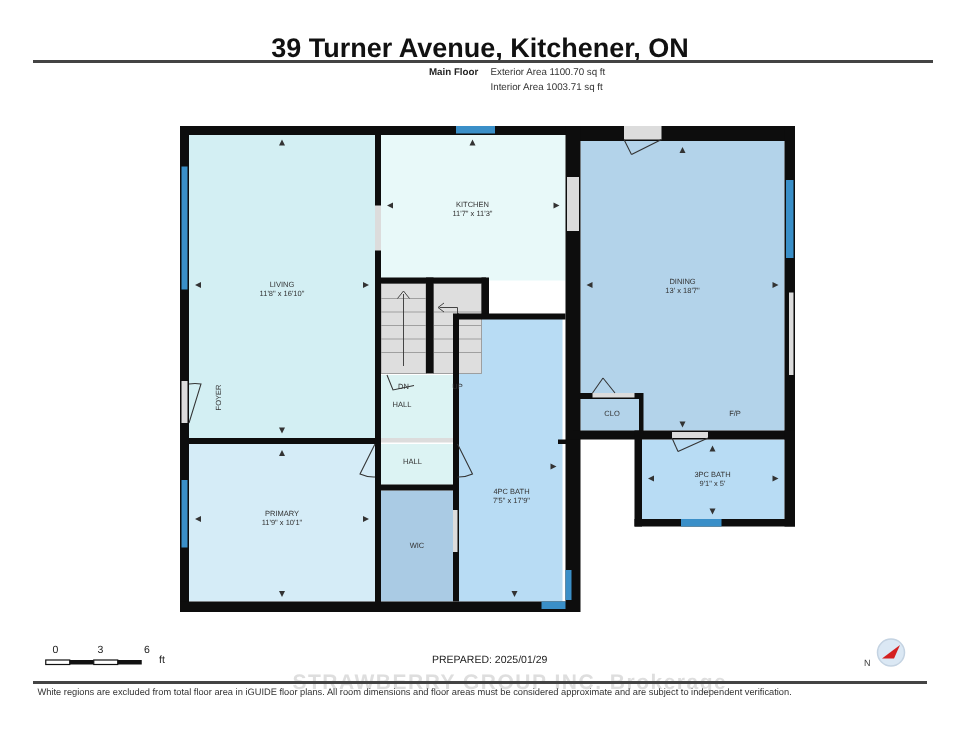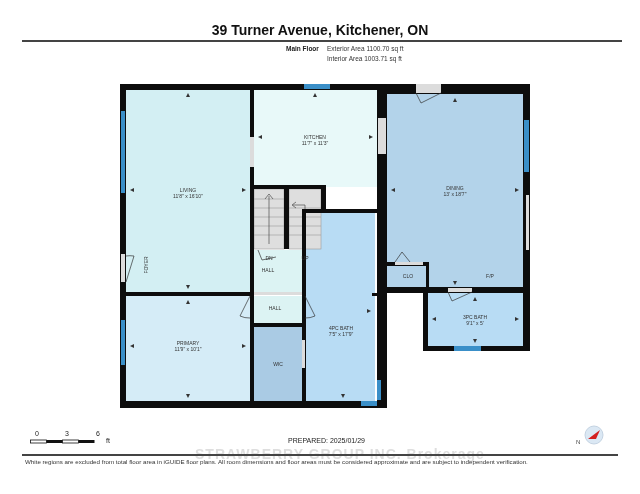--- a/index.html
+++ b/index.html
@@ -1,18 +1,18 @@
 <!DOCTYPE html>
 <html><head>
 <meta charset="utf-8">
 <style>
   html, body { margin: 0; padding: 0; background: #ffffff; }
   body { width: 640px; height: 494px; position: relative; overflow: hidden; font-family: "Liberation Sans", sans-serif; color: #222; }
   .abs { position: absolute; }
-  .title { left: 0; width: 640px; top: 22px; text-align: center; font-size: 14px; font-weight: bold; color: #111; }
+  .title { left: 0; width: 640px; top: 22px; text-align: center; font-size: 18px; font-weight: bold; color: #111; }
   .title-rule { left: 22px; top: 40px; width: 600px; height: 2px; background: #444; }
   .floor-label { left: 286px; top: 45px; font-size: 6.5px; font-weight: bold; color: #222; }
   .area-line { left: 327px; font-size: 6.5px; color: #333; }
   .plan { left: 0; top: 0; width: 640px; height: 494px; }
   .room-label { position: absolute; text-align: center; font-size: 5px; color: #333; line-height: 6px; transform: translate(-50%, -50%); white-space: nowrap; }
   .scale { left: 30px; top: 430px; font-size: 7px; color: #222; }
   .prepared { left: 288px; top: 437px; font-size: 7px; color: #222; }
   .bottom-rule { left: 22px; top: 454px; width: 596px; height: 2px; background: #444; }
   .footer { left: 25px; top: 458px; font-size: 6.2px; color: #333; white-space: nowrap; }
   .watermark { left: 195px; top: 446px; font-size: 14px; color: rgba(160,160,160,0.35); letter-spacing: 1px; font-weight: bold; white-space: nowrap; }

